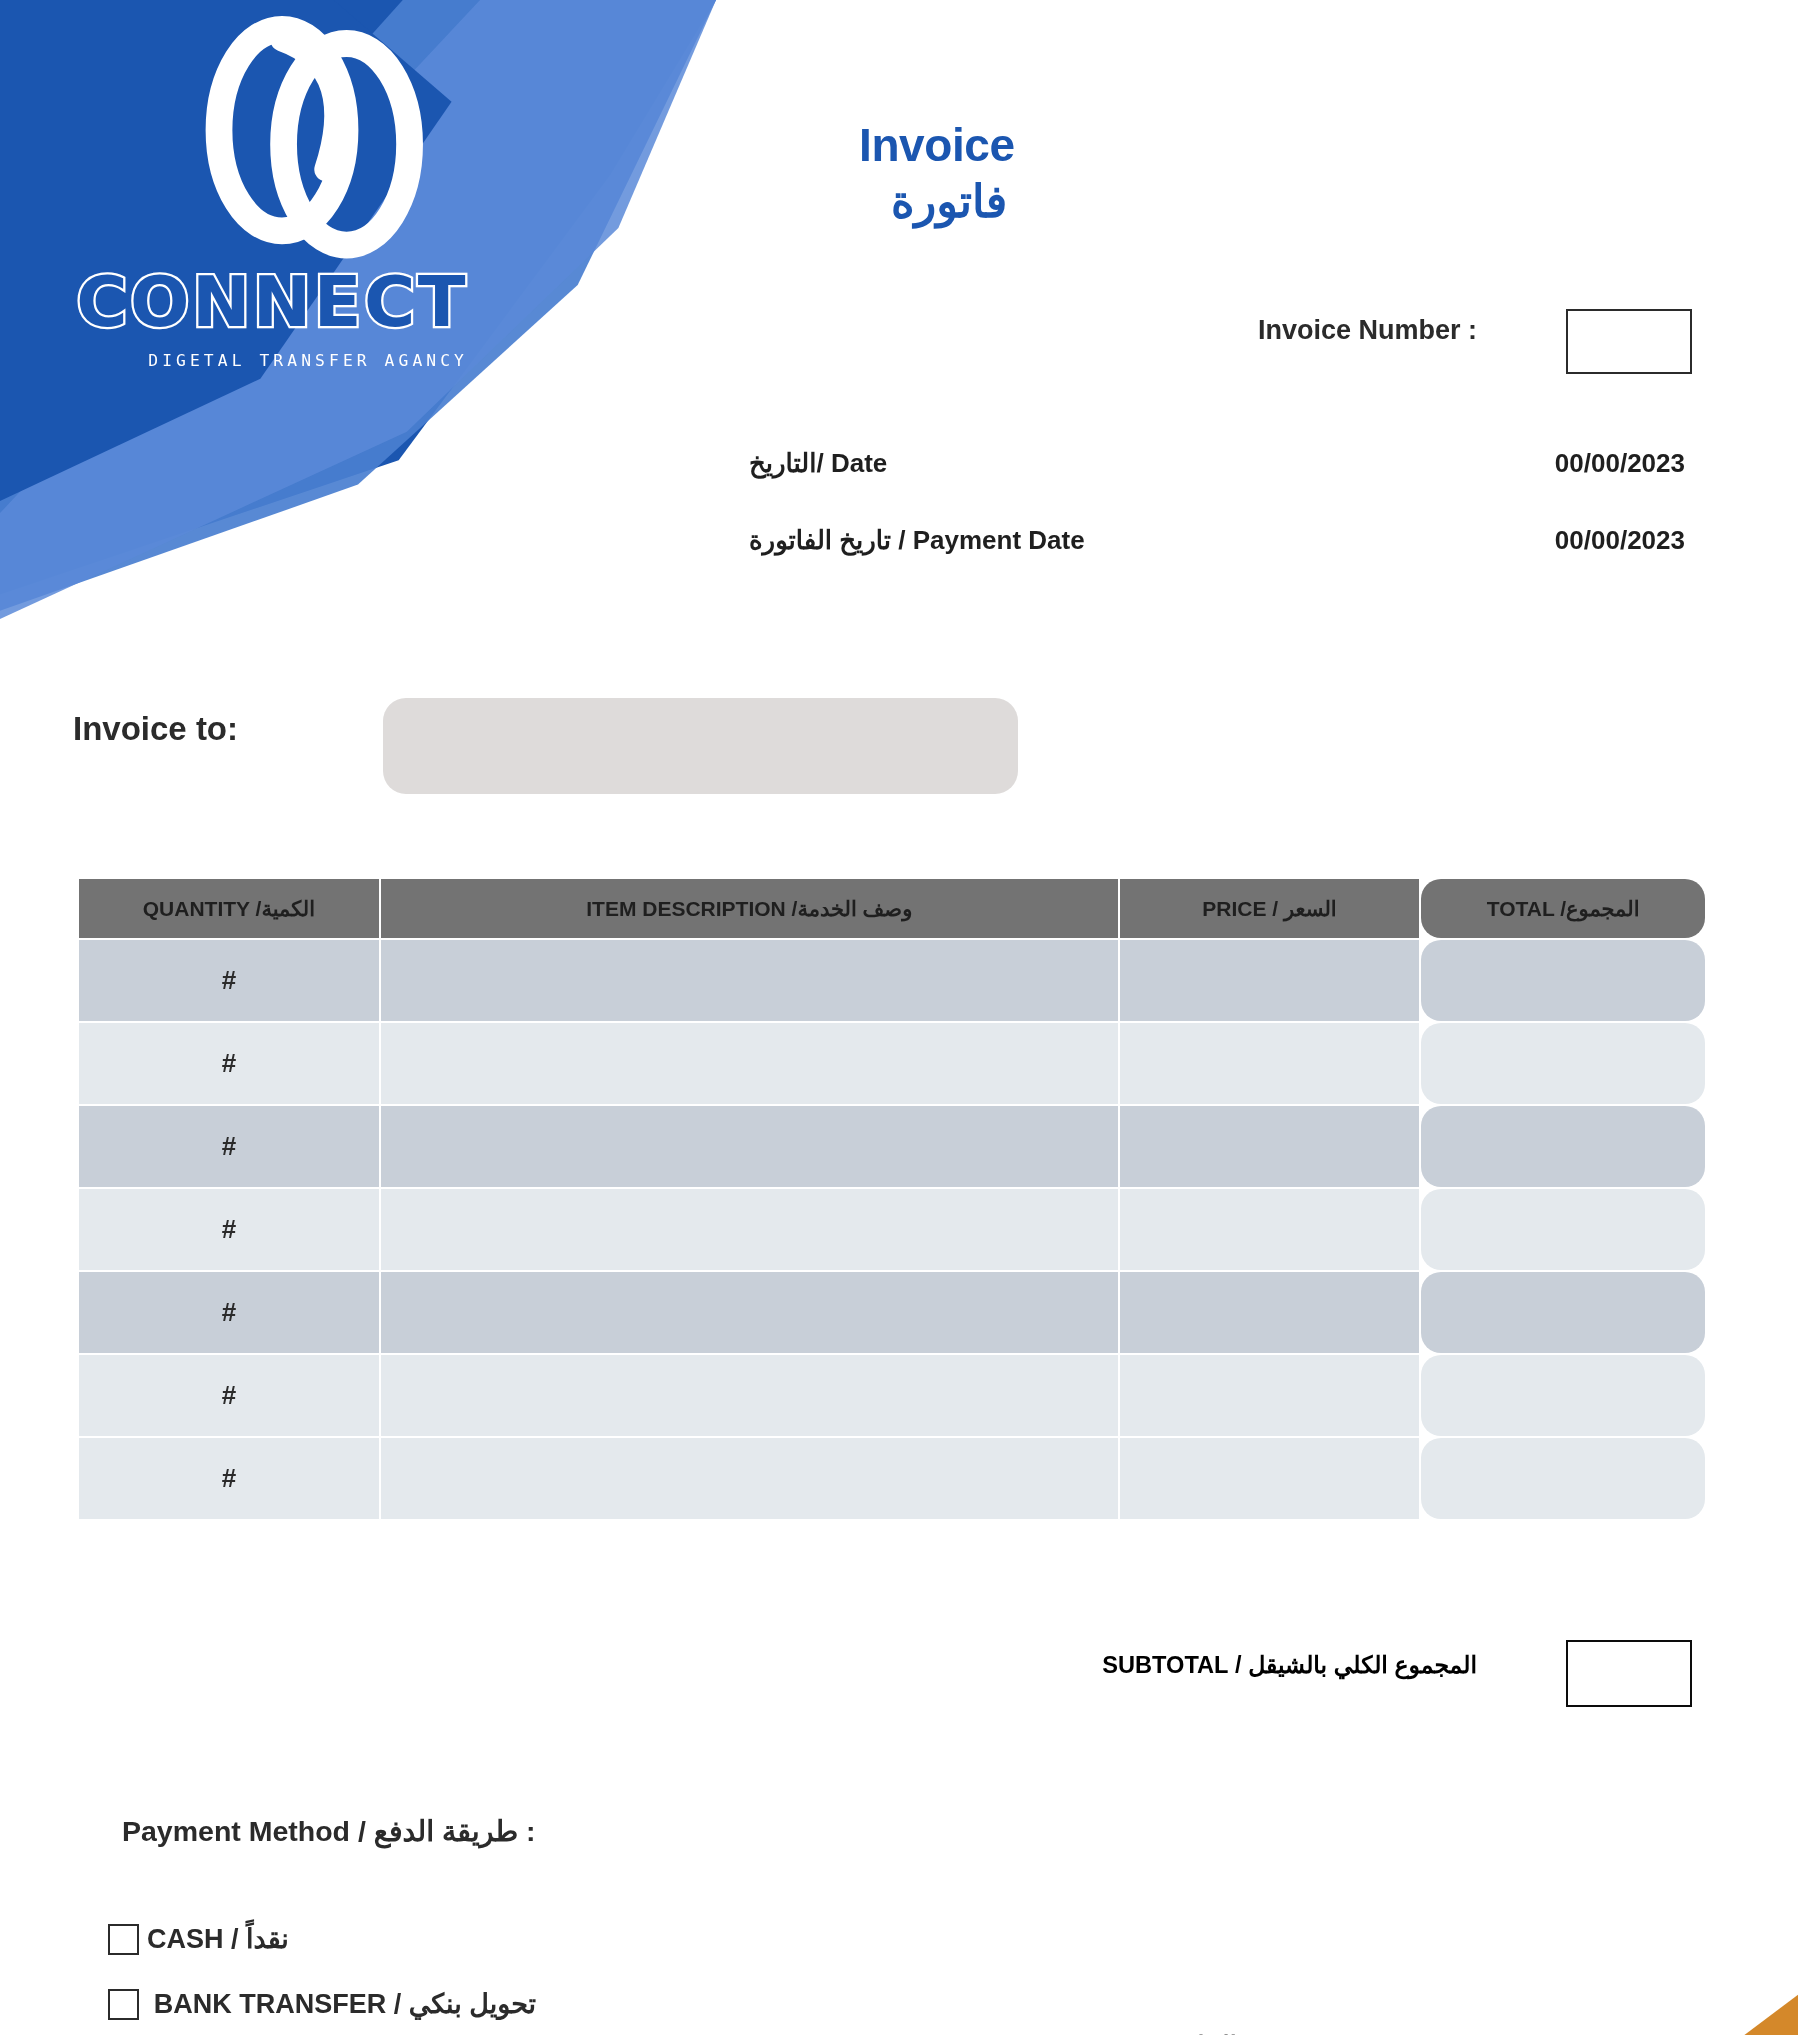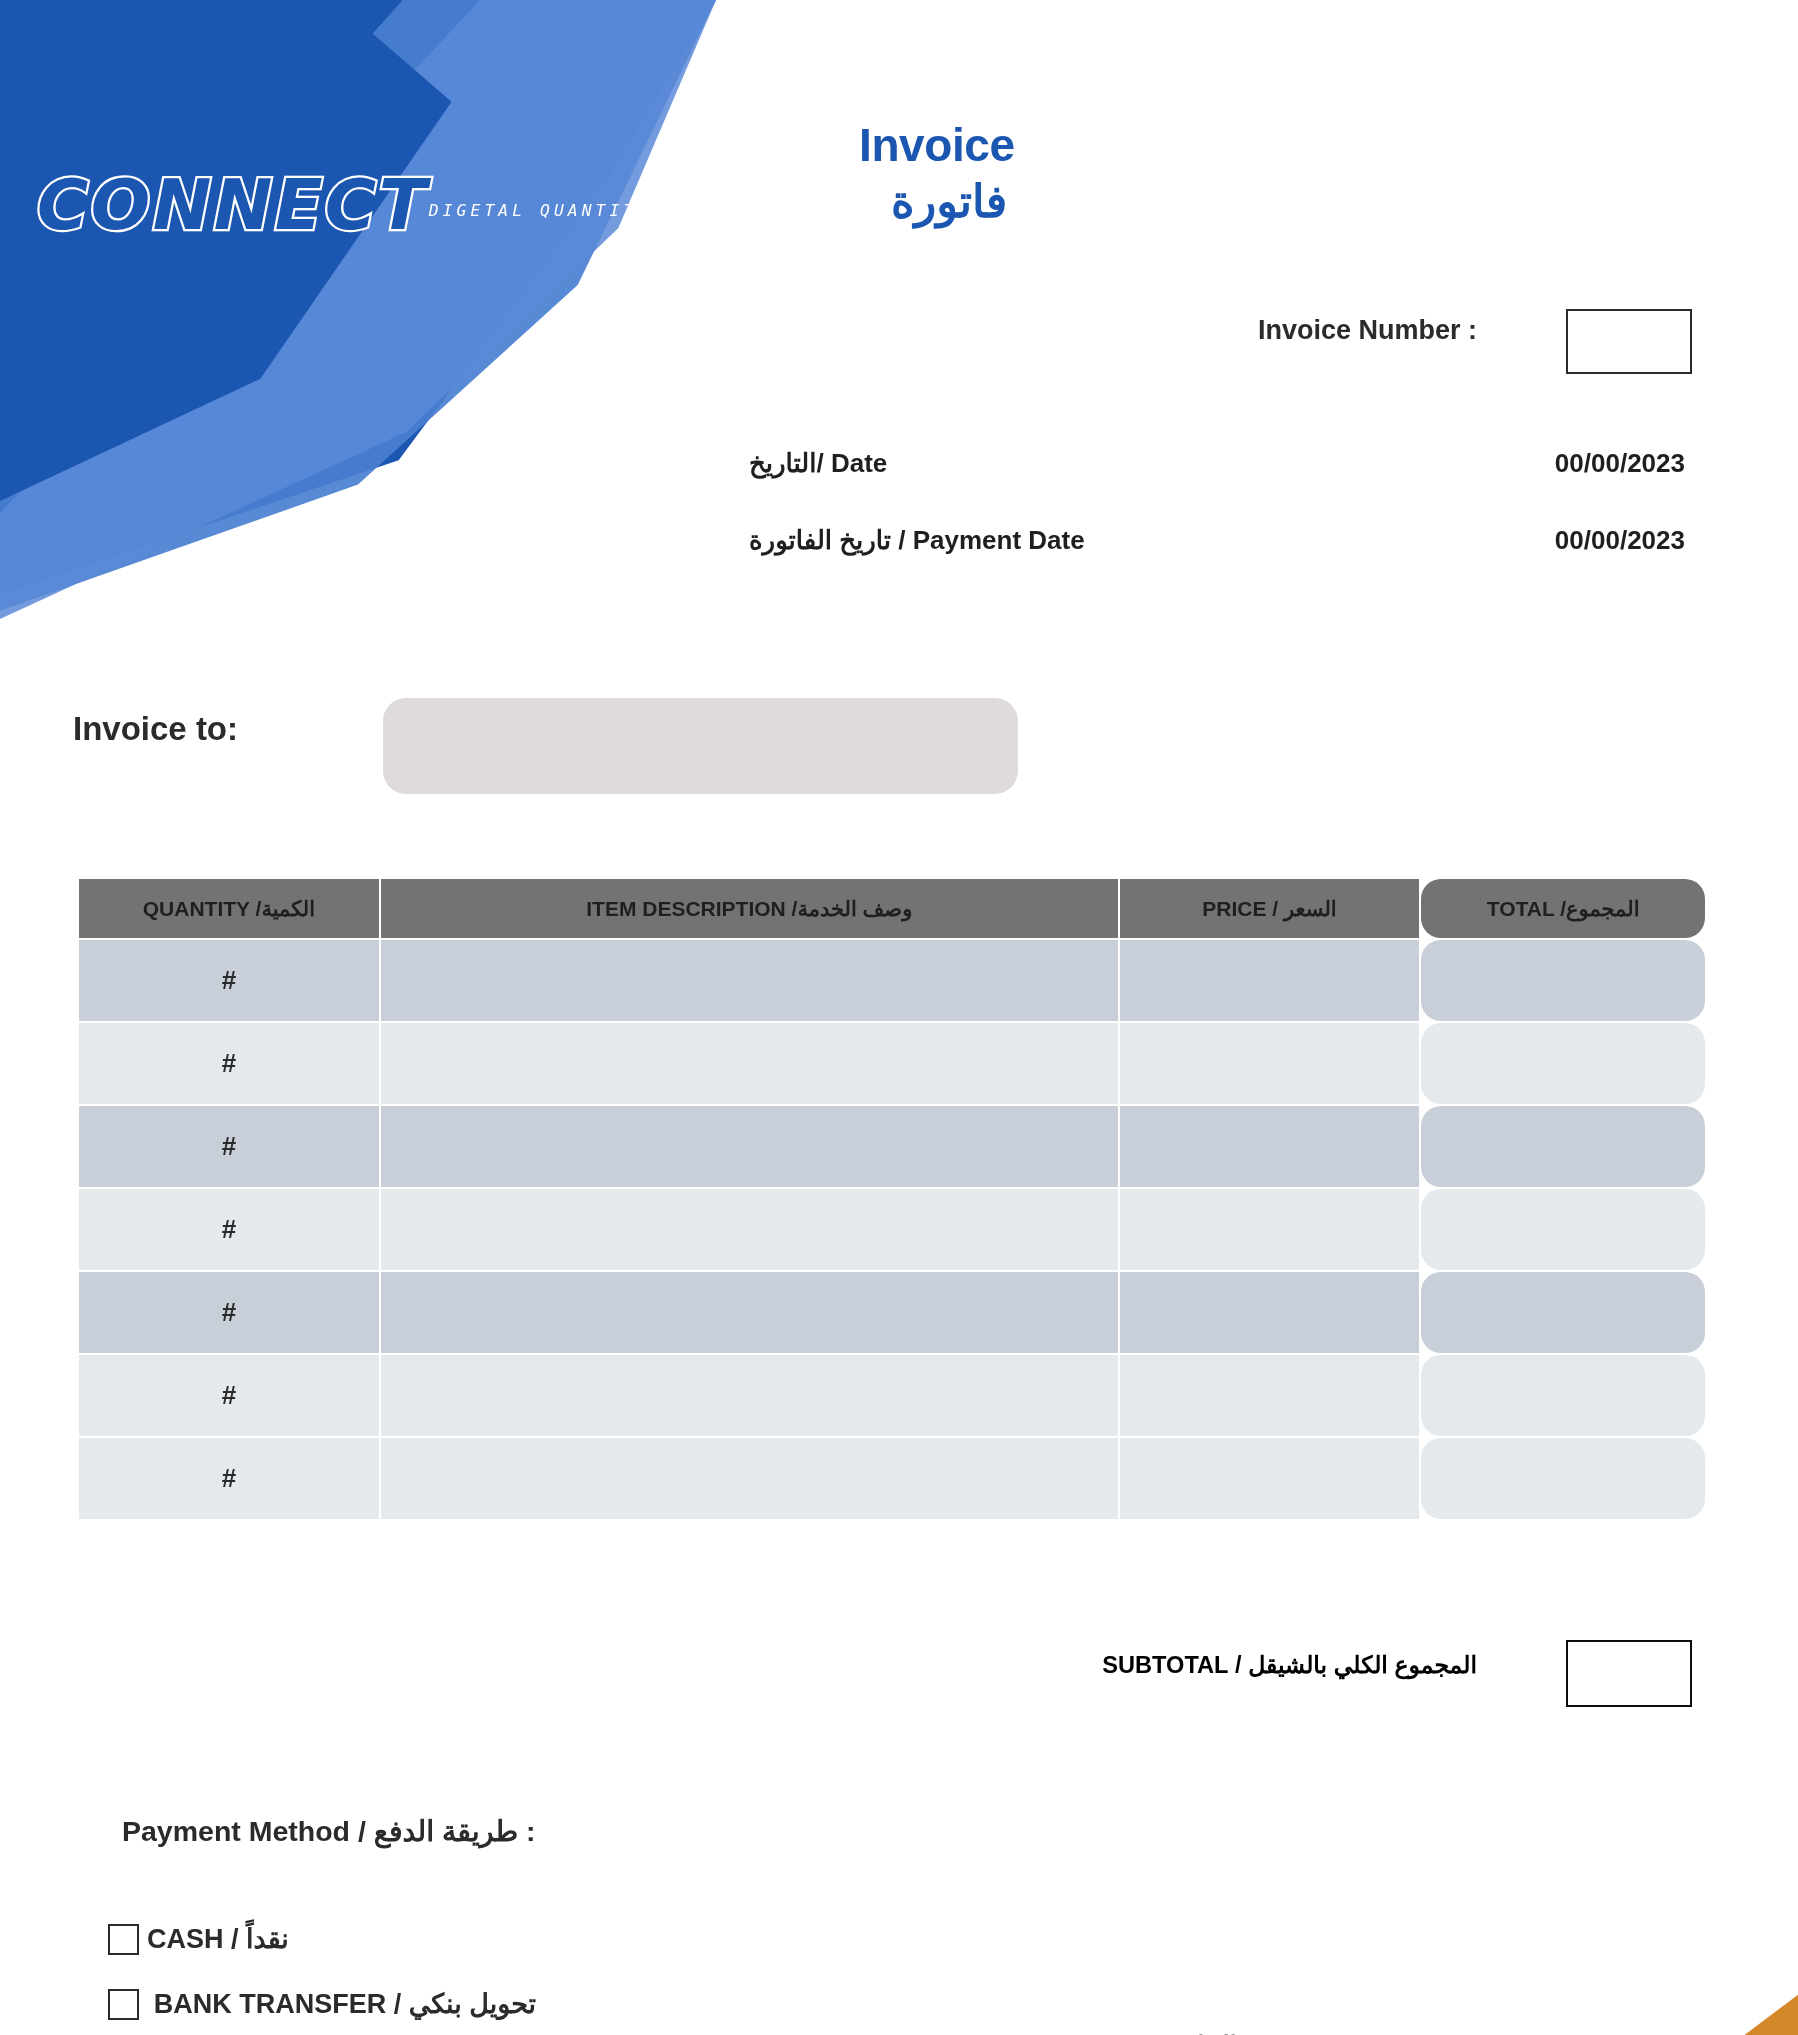--- a/index.html
+++ b/index.html
@@ -13,21 +13,21 @@
 
   
   .deco { position:absolute; pointer-events:none; }
   #header-art { left:0; top:0; width:716px; height:619px; }
   #footer-art { right:0; bottom:102px; width:366px; height:448px; }
 
   
   .logo-wrap {
     position:absolute; left:37px; top:12.2px;
     width:431px; height:383px;
-    display:flex; flex-direction:row; align-items:center;font-style:italic;
+    display:flex; flex-direction:column; align-items:flex-end;
   }
   .logo-mark { width:309px; height:252px; }
   .logo-word {
     font-family:"DejaVu Sans", sans-serif;
     font-weight:bold; font-size:70px; letter-spacing:2.4px;
     color:#1b56b0;
     -webkit-text-stroke:4.5px #ffffff;
     paint-order:stroke fill;
     line-height:1; margin-top:3.3px;
   }
@@ -152,21 +152,21 @@
 
 <div class="logo-wrap">
   <svg class="logo-mark" viewBox="0 0 380 320">
     <g fill="none" stroke="#ffffff" stroke-width="34" stroke-linecap="round">
       <ellipse cx="150" cy="150" rx="80" ry="128"></ellipse>
       <ellipse cx="232" cy="168" rx="80" ry="128"></ellipse>
       <path d="M150 35 C 220 60, 232 120, 206 200" stroke-width="30"></path>
     </g>
   </svg>
   <div class="logo-word">CONNECT</div>
-  <div class="logo-sub">DIGETAL QUANTITY AGANCY</div>
+  <div class="logo-sub">DIGETAL TRANSFER AGANCY</div>
 </div>
 
 <div class="inv-title">Invoice</div>
 <div class="inv-title-ar">فاتورة</div>
 
 <div class="inv-num-label">Invoice Number :</div>
 <div class="inv-num-box"></div>
 
 <div class="date-row" id="date-row-1">
   <span class="date-label">Date /التاريخ</span>

